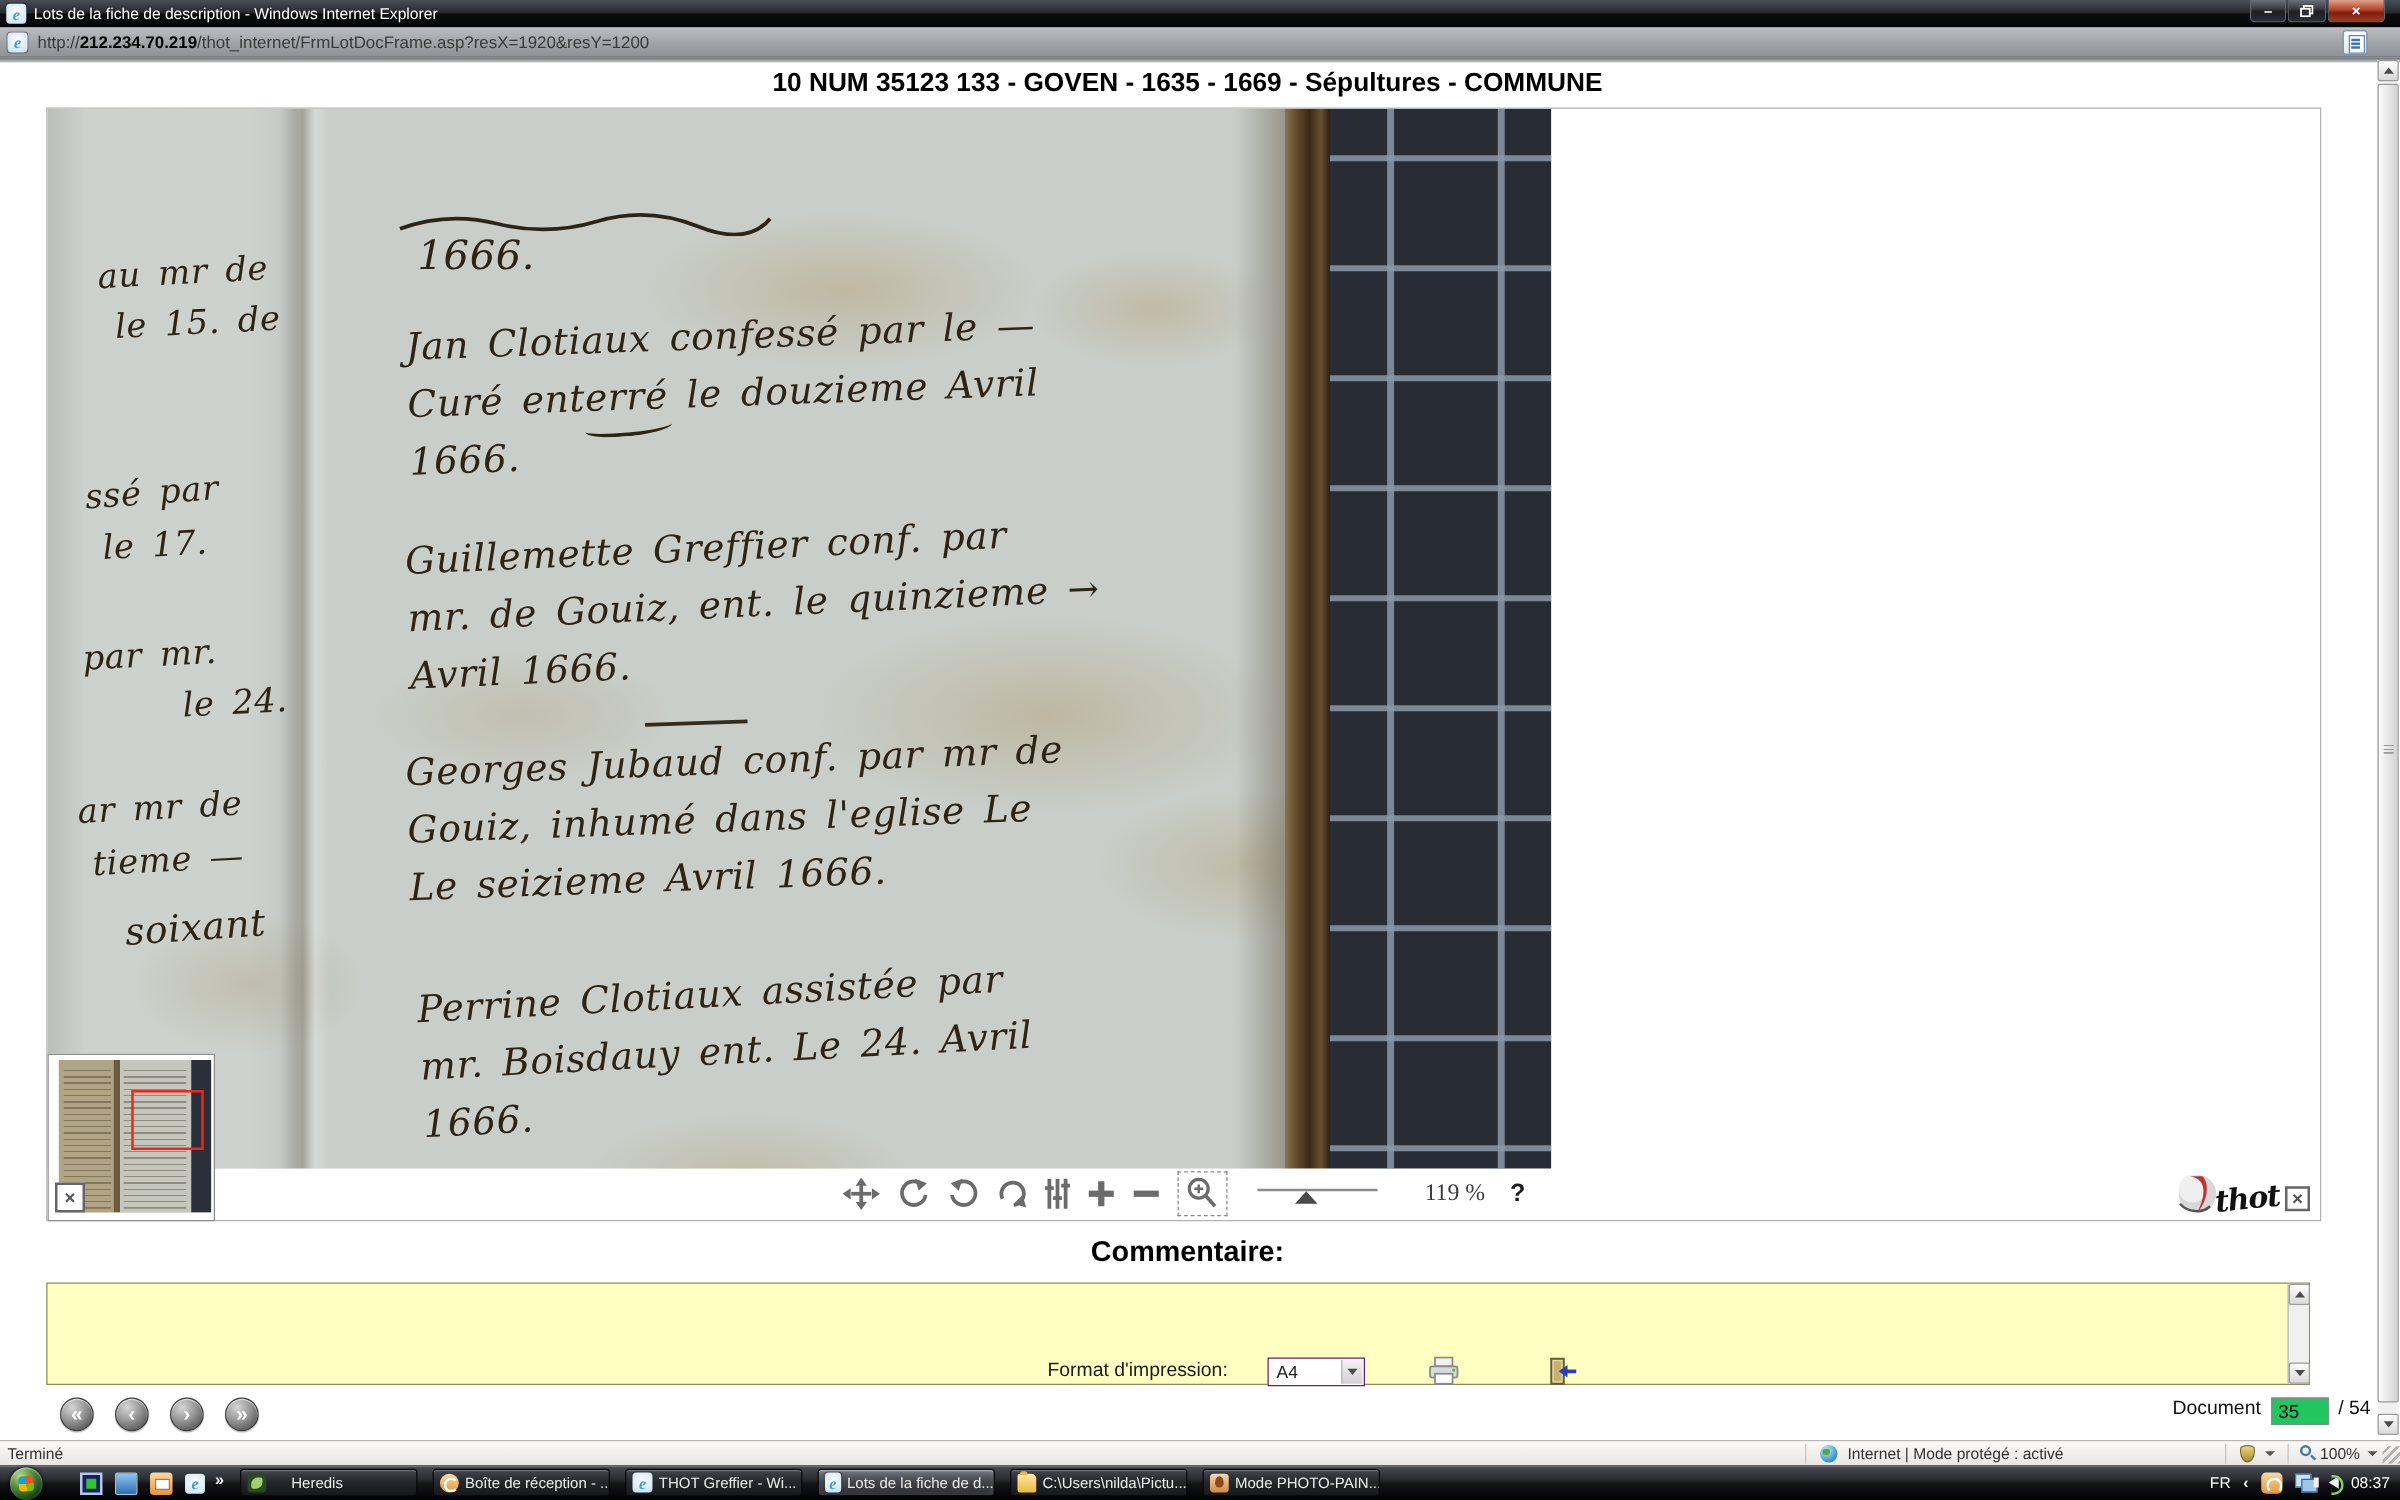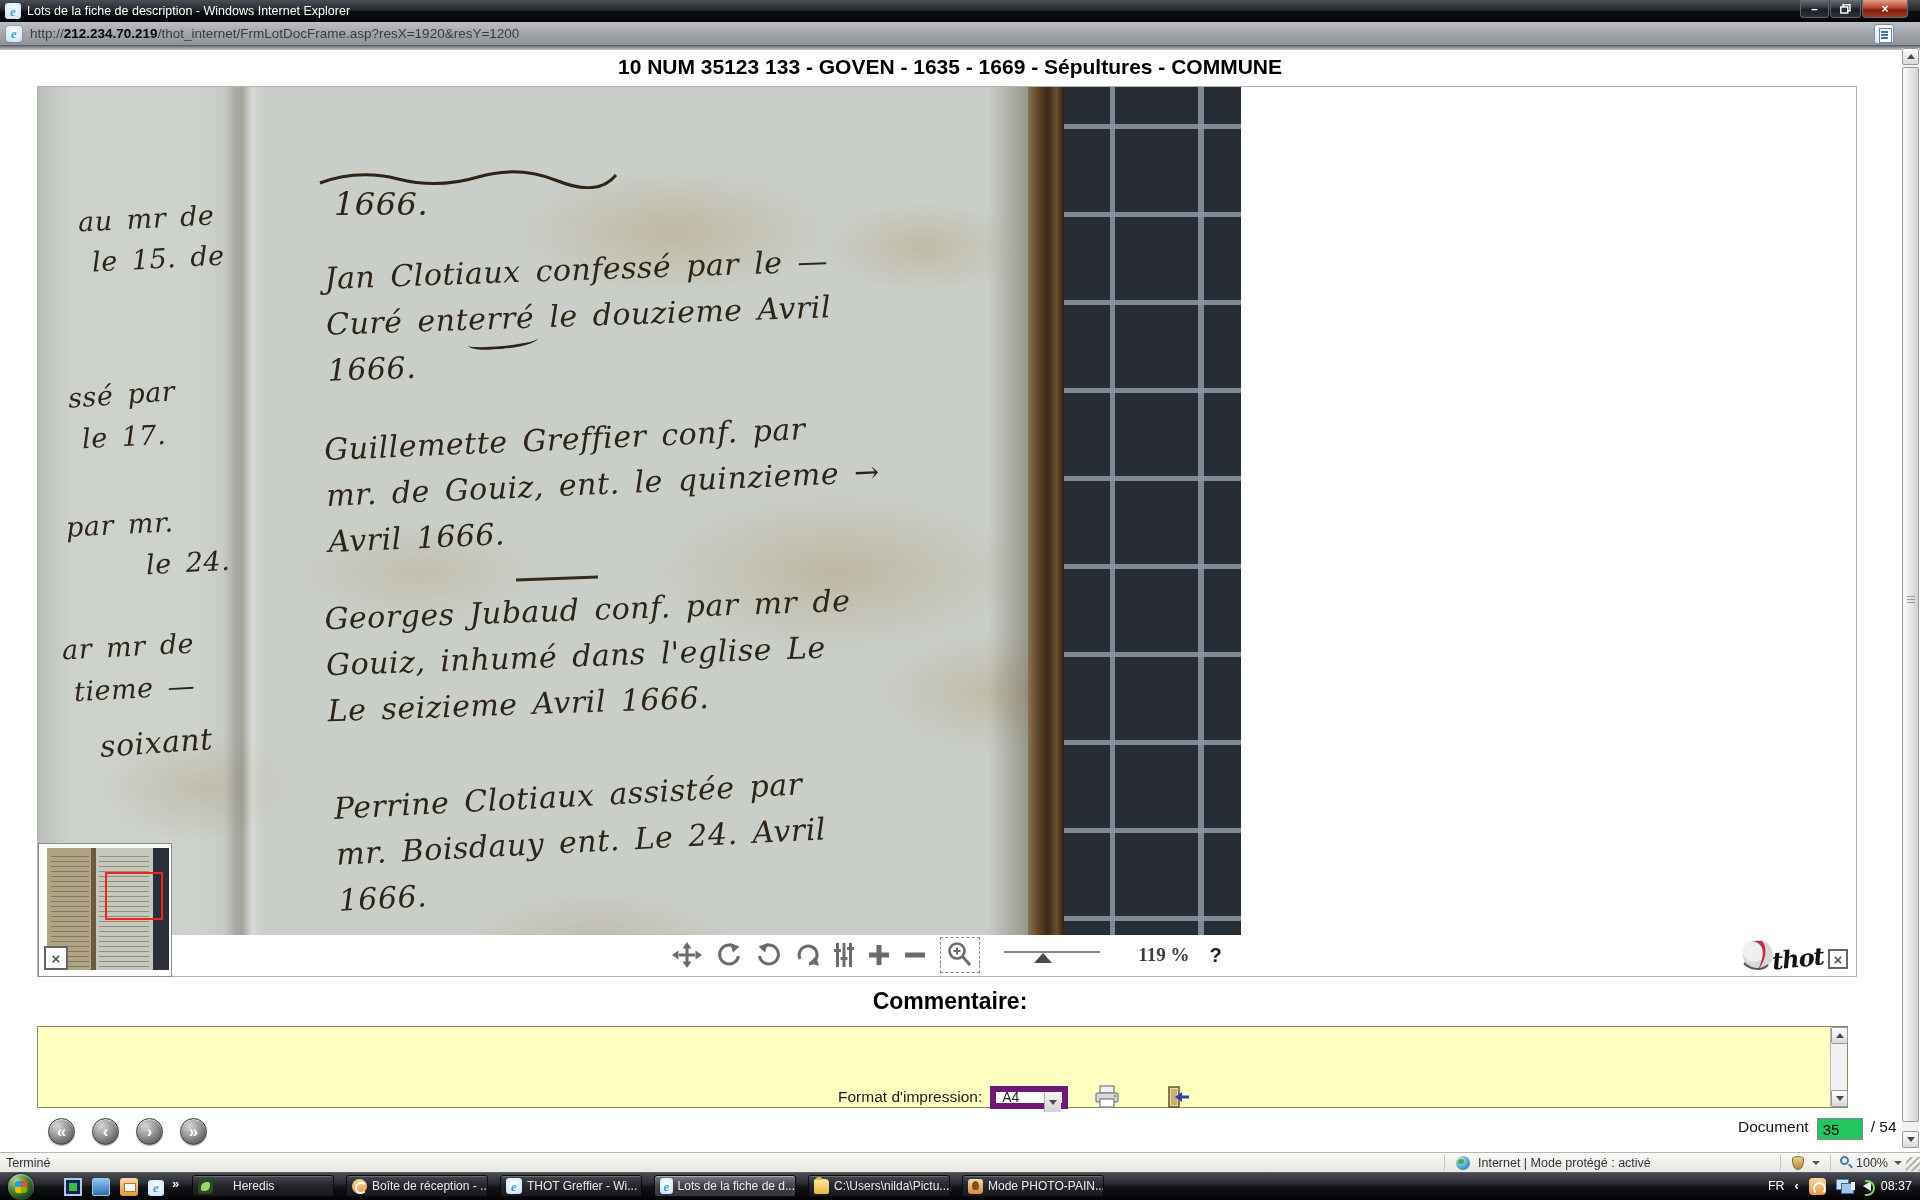--- a/index.html
+++ b/index.html
@@ -97,21 +97,21 @@
   
   #viewer-toolbar { position:absolute; left:0; top:848px; width:1818px; height:40px;
     background:#fff; display:flex; align-items:center; justify-content:center; gap:14px; }
   .tool { display:flex; align-items:center; justify-content:center; cursor:pointer; }
   #mag-tool { border:1px dashed #8a8a8a; padding:3px 6px; }
   #zoom-slider { position:relative; width:96px; height:16px; margin-left:10px; }
   #slider-line { position:absolute; left:0; top:4px; width:96px; height:2px; background:#8a8a8a; }
   #slider-thumb { position:absolute; left:30px; top:6px; width:0; height:0;
     border-left:9px solid transparent; border-right:9px solid transparent;
     border-bottom:10px solid #4a4a4a; }
-  #zoom-label { font-family:"Liberation Serif",serif; font-size:19px; color:#3c3c3c; margin-left:24px;font-weight:bold; }
+  #zoom-label { font-family:"Liberation Serif",serif; font-size:19px; color:#3c3c3c; margin-left:24px; }
   #help-btn { font-size:20px; font-weight:bold; color:#1c1c1c; margin-left:6px; cursor:pointer; }
   #thot-group { position:absolute; right:8px; top:850px; display:flex; align-items:flex-end; gap:4px; }
   #thot-script { font-family:"DejaVu Serif",serif; font-style:italic; font-weight:bold;
     font-size:24px; color:#111; transform:rotate(-6deg); margin-left:-14px; letter-spacing:-1px; }
   #viewer-check { width:20px; height:20px; margin-bottom:4px; }
 
   
   #comment-label { position:absolute; left:0; top:988px; width:1900px; text-align:center;
     font-size:23px; font-weight:bold; color:#000; }
   #comment-box { position:absolute; left:37px; top:1026px; width:1811px; height:82px;
@@ -126,22 +126,22 @@
   .arr-dn { width:0; height:0; border-left:4px solid transparent; border-right:4px solid transparent;
     border-top:5px solid #4a4a4a; }
 
   
   .nav-btn { position:absolute; top:1118px; width:27px; height:27px; border-radius:50%;
     background:radial-gradient(circle at 35% 28%, #d6d6d6, #9a9a9a 42%, #606060 78%, #4a4a4a);
     border:1px solid #3c3c3c; color:#fff; font-size:17px; font-weight:bold;
     display:flex; align-items:center; justify-content:center; cursor:pointer;
     box-shadow:inset 0 1px 1px rgba(255,255,255,.65), 0 1px 1px rgba(0,0,0,.3); }
   #print-group { position:absolute; left:838px; top:1082px; height:30px;
-    display:flex; align-items:center; font-size:15.5px; color:#1c1c1c; }
-  #format-select { width:78px; height:23px; background:#fff; border:6px solid #701a75;
+    display:flex; align-items:center; font-size:15.5px; color:#1c1c1c;gap:24px; }
+  #format-select { width:78px; height:23px; background:#fff; border:1px solid #701a75;
     margin-left:8px; position:relative; font-size:14px; display:flex; align-items:center;
     padding-left:6px; cursor:default; }
   #format-arrow { position:absolute; right:1px; top:1px; width:17px; height:19px;
     background:linear-gradient(#f4f4f4,#d2d2d2); border-left:1px solid #aaa;
     display:flex; align-items:center; justify-content:center; }
   #print-btn { margin-left:26px; cursor:pointer; }
   #exit-btn { margin-left:46px; cursor:pointer; }
   #pager { position:absolute; left:1738px; top:1118px; height:26px; display:flex;
     font-size:15.5px; color:#111; }
   #doc-input { width:46px; height:22px; border:1px solid #828790; font-size:15px;

